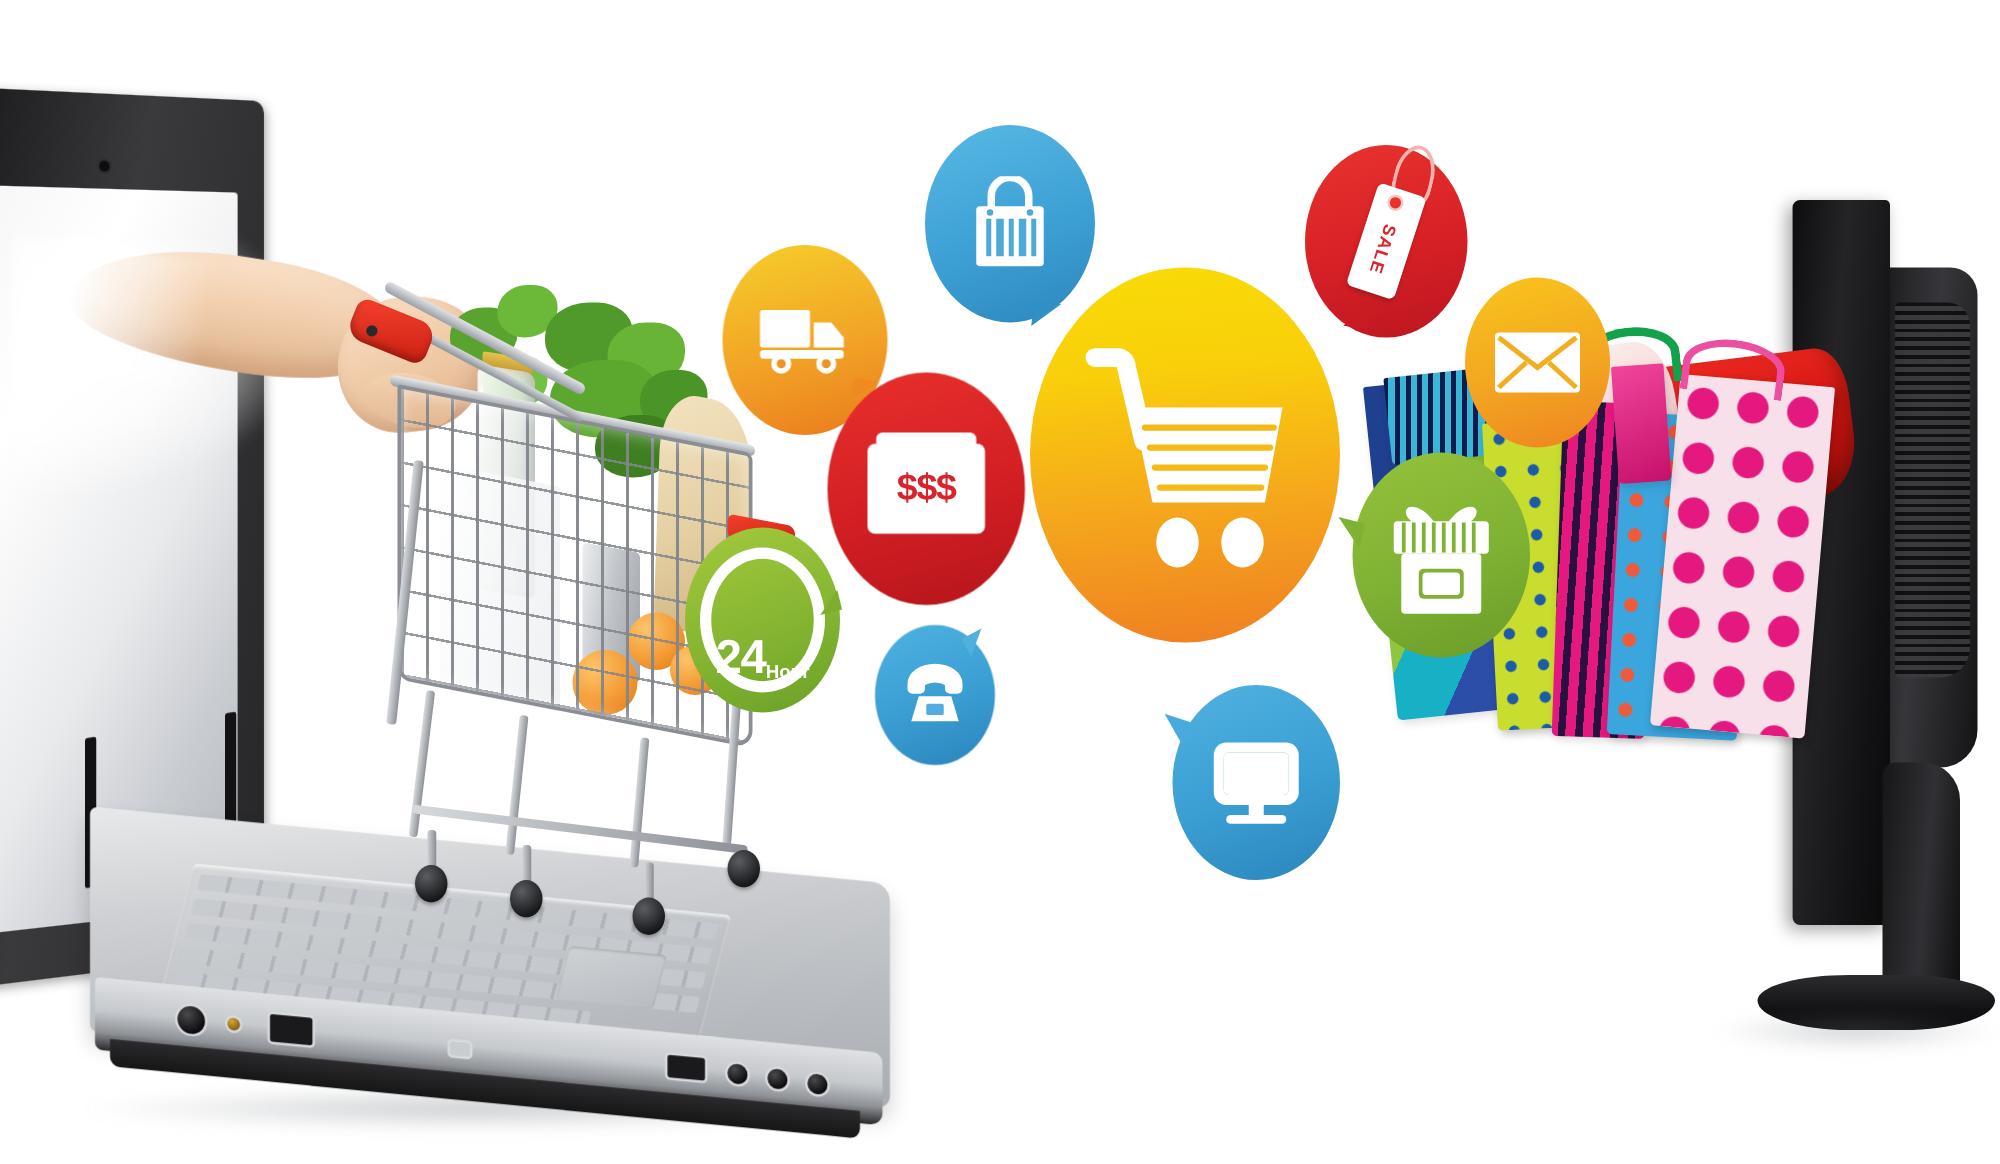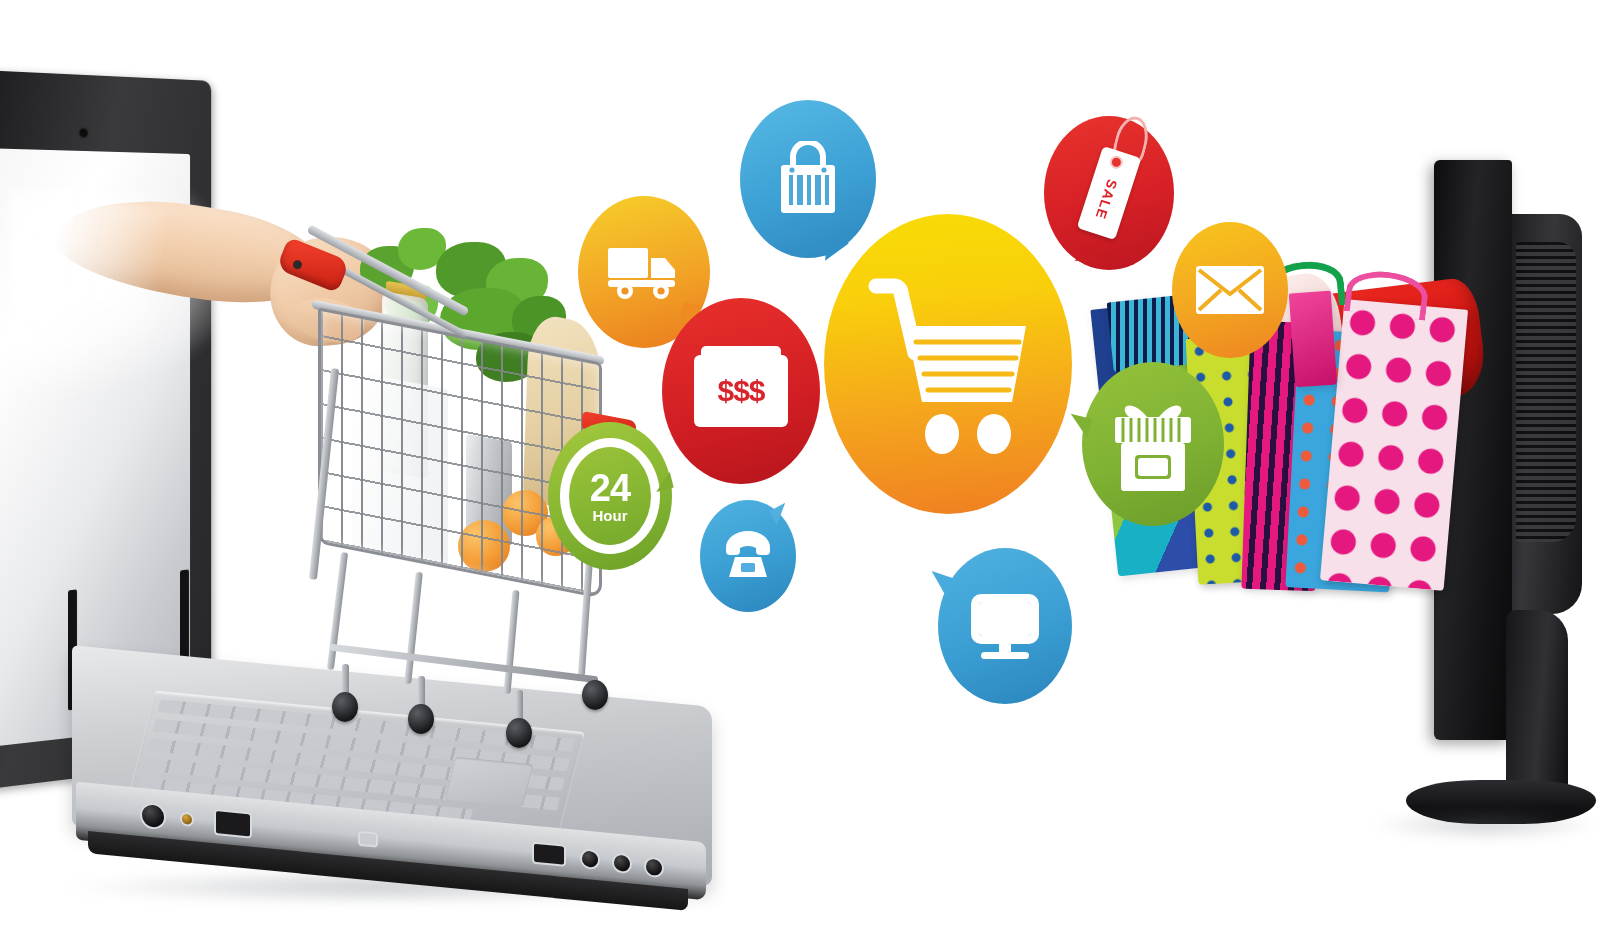--- a/index.html
+++ b/index.html
@@ -176,21 +176,21 @@
   .b-sale{left:1044px;top:116px;width:130px;height:154px;
       background:linear-gradient(165deg,#e8332d 0%,#d62026 55%,#bb1620 100%);}
   .b-mail{left:1172px;top:222px;width:116px;height:136px;
       background:linear-gradient(165deg,#f8c51c 0%,#f3a621 55%,#ed8421 100%);}
   .b-gift{left:1082px;top:362px;width:142px;height:164px;
       background:linear-gradient(160deg,#94c23a 0%,#7fb133 55%,#6a9c2a 100%);}
   .b-screen{left:938px;top:548px;width:134px;height:156px;
       background:linear-gradient(160deg,#4fb2e0 0%,#3a9ed3 55%,#2b85bc 100%);}
 
   .b-24 .ring{width:82px;height:98px;border:9px solid #ffffff;border-radius:50%;
-      display:flex;flex-direction:column;align-items:center;justify-content:center;line-height:1;}
+      display:flex;flex-direction:row;align-items:flex-end;justify-content:center;line-height:1;}
   .b-24 .n24{font-size:38px;font-weight:bold;color:#ffffff;letter-spacing:-1px;}
   .b-24 .nhr{font-size:15px;font-weight:bold;color:#ffffff;margin-top:1px;}
 
   .money-card{width:94px;height:72px;background:#ffffff;border-radius:6px;
       display:flex;align-items:center;justify-content:center;position:relative;
       box-shadow:0 0 0 0 rgba(0,0,0,0);}
   .money-card:before{content:"";position:absolute;left:7px;top:-9px;width:80px;height:14px;
       background:#ffffff;border-radius:5px 5px 0 0;}
   .money-txt{font-size:30px;font-weight:bold;color:#d8242a;letter-spacing:-1px;position:relative;z-index:2;}
 

